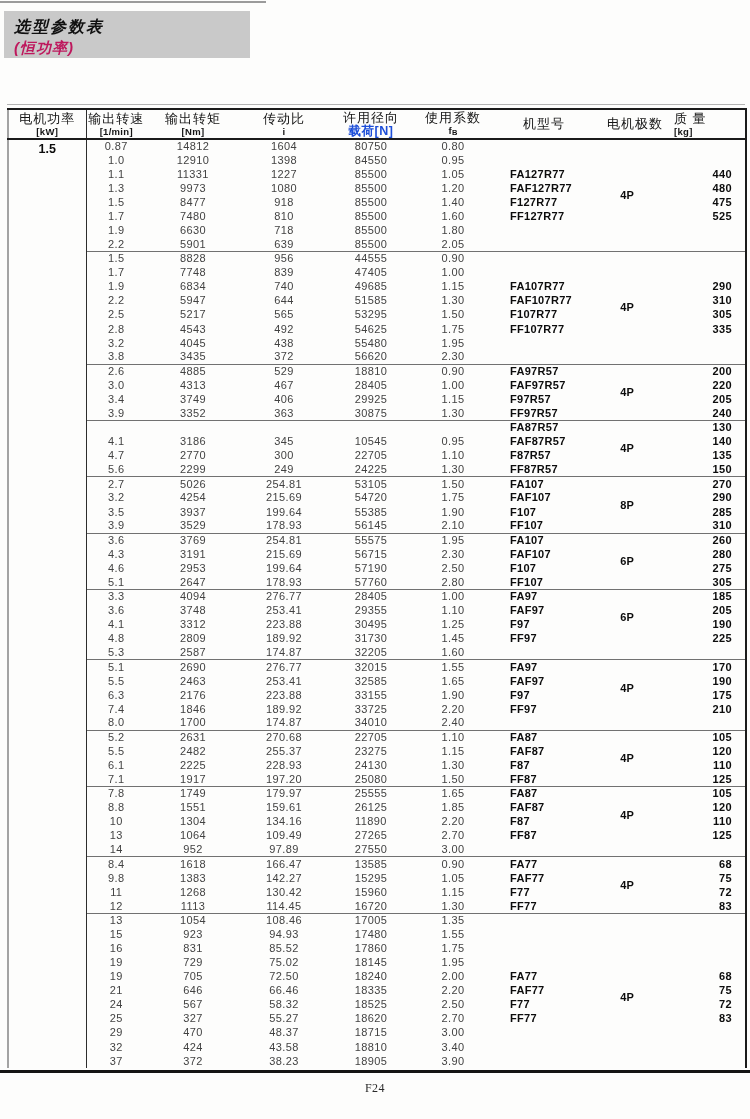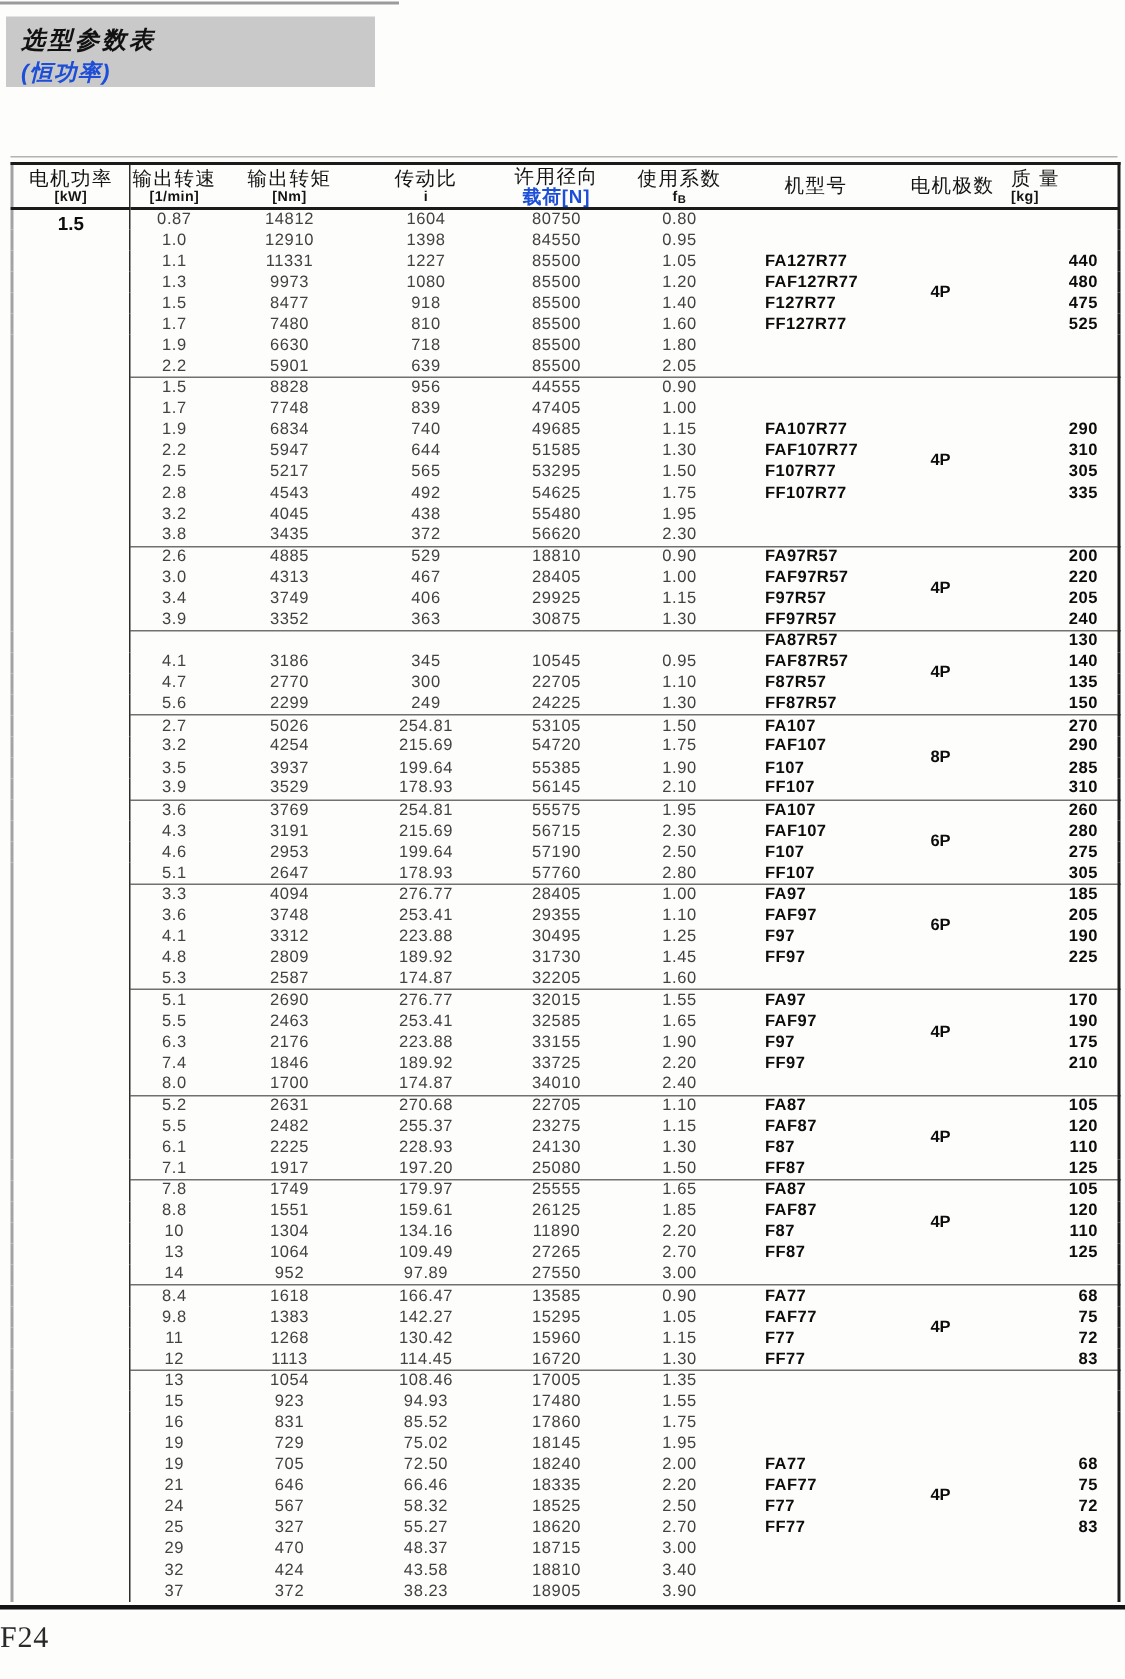--- a/index.html
+++ b/index.html
@@ -10,21 +10,21 @@
     font-family:"Liberation Sans", sans-serif;
     color:#1a1a1a;
     overflow:hidden;
   }
   .top-rule { position:absolute; left:0; top:1px; width:266px; height:2px; background:#9b9b9b; }
   .title-box {
     position:absolute; left:4px; top:11px; width:246px; height:47px;
     background:#c9c9c9; padding:6px 0 0 10px;font-style:italic;
   }
   .title-box .t1 { font-size:16px; font-weight:bold; letter-spacing:2px; color:#111; }
-  .title-box .t2 { font-size:15px; font-weight:bold; letter-spacing:1px; color:#1d4ed8; margin-top:1px; }
+  .title-box .t2 { font-size:15px; font-weight:bold; letter-spacing:1px; color:#be185d; margin-top:1px; }
 
   .pre-rule { position:absolute; left:7px; top:104px; width:738px; height:1px; background:#b3b3b3; }
 
   table.sel-table {
     position:absolute; left:7px; top:108px; width:738px;
     border-collapse:collapse; table-layout:fixed;
     border-left:2px solid #a3a3a3; border-right:2px solid #1b1b1b; border-top:2px solid #1b1b1b;
   }
   thead th {
     height:30px; vertical-align:middle; text-align:center;
@@ -44,22 +44,22 @@
   td.poles { text-align:center; padding-right:16px; font-weight:bold; color:#0c0c0c; }
   td.mass  { text-align:right; padding-right:13px; font-weight:bold; color:#0c0c0c; letter-spacing:0.4px; }
   td.power-cell {
     vertical-align:top; text-align:center; font-weight:bold; font-size:12.5px;
     padding-top:4px; border-right:1px solid #2d2d2d; color:#0c0c0c;
   }
   tr.block-start td { border-top:1px solid #717171; }
 
   .bottom-rule { position:absolute; left:0; top:1070px; width:750px; height:3px; background:#141414; }
   .footer {
-    position:absolute; left:0; top:1081px; width:750px; text-align:left;
-    font-family:"Liberation Serif", serif; font-size:20px; color:#2a2a2a; letter-spacing:0.5px;
+    position:absolute; left:0; top:1081px; width:750px; text-align:center;
+    font-family:"Liberation Serif", serif; font-size:12px; color:#2a2a2a; letter-spacing:0.5px;
   }
 </style>
 </head>
 <body>
 
 <div class="top-rule"></div>
 
 <div class="title-box">
   <div class="t1">选型参数表</div>
   <div class="t2">(恒功率)</div>

